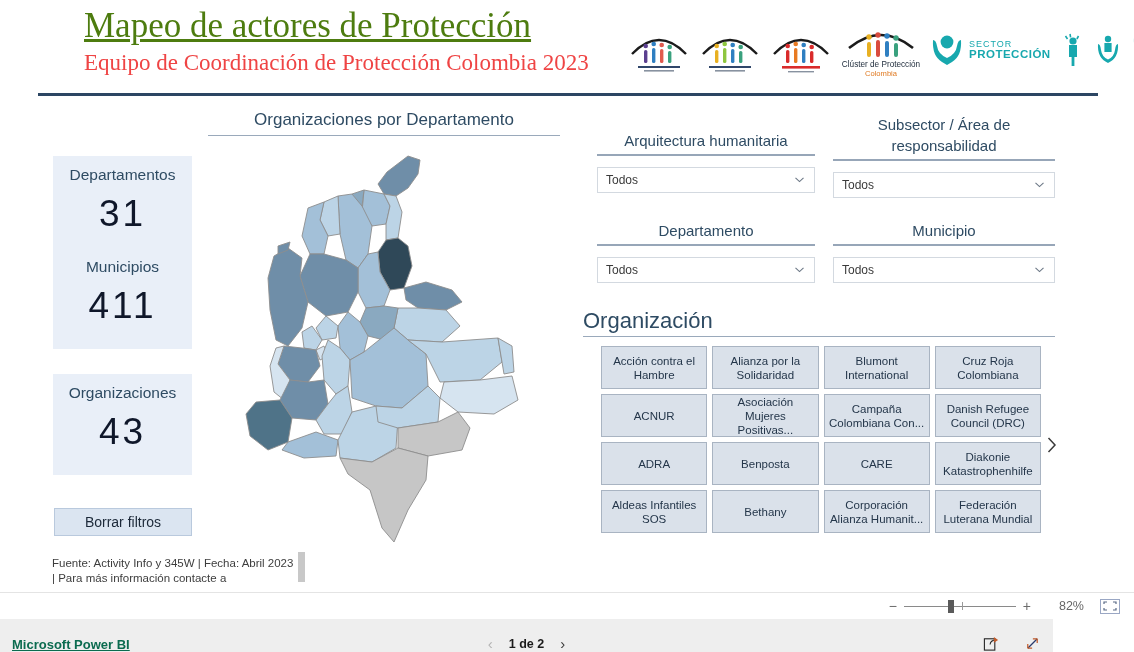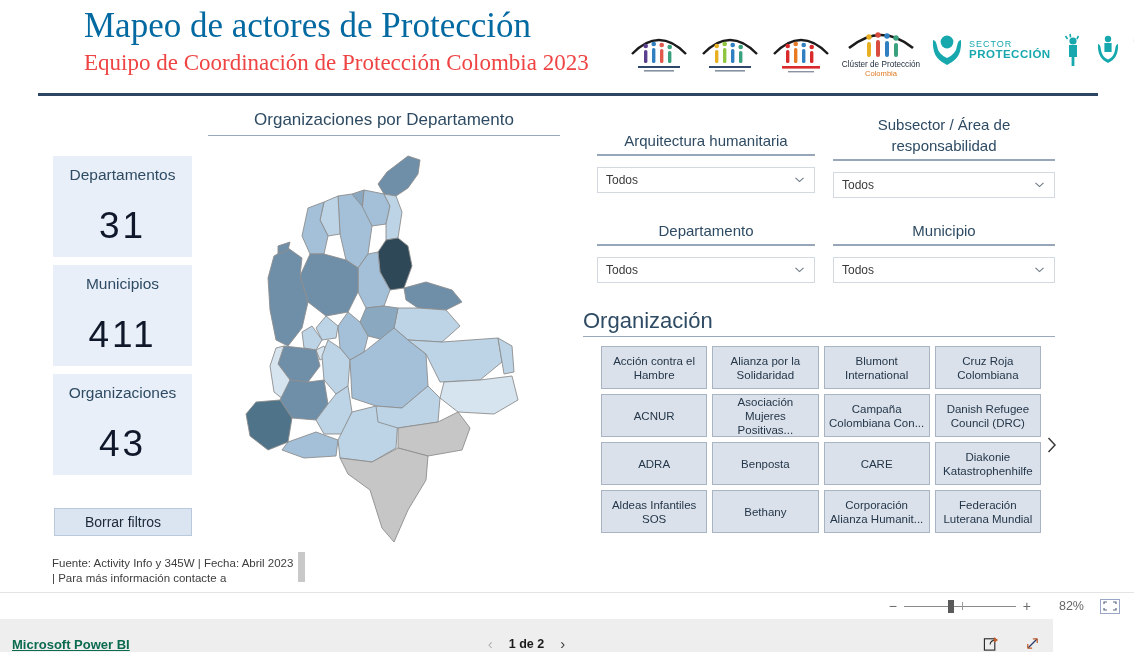--- a/index.html
+++ b/index.html
@@ -9,22 +9,23 @@
     font-family: "Liberation Sans", sans-serif;
     overflow: hidden;
   }
   #root { position: relative; width: 1134px; height: 652px; background: #fff; }
 
   
   .header { position: absolute; left: 0; top: 0; width: 1134px; height: 96px; }
   .title-block { position: absolute; left: 84px; top: 4px; }
   .report-title {
     font-family: "Liberation Serif", serif;
-    font-size: 35px; color: #0369a1; font-weight: 400; line-height: 44px;
+    font-size: 35px; color: #4d7c0f; font-weight: 400; line-height: 44px;
     white-space: nowrap;
+    text-decoration: underline;
   }
   .report-subtitle {
     font-family: "Liberation Serif", serif;
     font-size: 23px; color: #ef4444; font-weight: 400; line-height: 30px;
     white-space: nowrap;
   }
   .header-rule {
     position: absolute; left: 38px; top: 93px; width: 1060px; height: 3px;
     background: #2c4663;
   }
@@ -35,26 +36,26 @@
   .logo-sector { display: flex; align-items: center; gap: 5px; }
   .sector-word { display: flex; flex-direction: column; line-height: 1.0; }
   .sector-word span:first-child { font-size: 9px; letter-spacing: 1px; color: #17a8ae; }
   .sector-word span:last-child { font-size: 11.5px; letter-spacing: .5px; color: #17a8ae; font-weight: bold; }
   .mini-icon { width: 26px; height: 36px; }
 
   
   .kpi-card {
     position: absolute; left: 53px; width: 139px; height: 101px;
     background: #e9eff8; display: flex; flex-direction: column;
-    align-items: center; justify-content: flex-start; padding-top: 9px; gap: 12px;
+    align-items: center; justify-content: flex-start; padding-top: 9px;
   }
   .kpi-label { font-size: 15.5px; color: #2e4b63; line-height: 20px; }
   .kpi-value { font-size: 37px; color: #0f172a; font-weight: 400; letter-spacing: 3px; line-height: 58px; }
   #kpi-dep { top: 156px; }
-  #kpi-mun { top: 265px; align-items: center; }
+  #kpi-mun { top: 248px; align-items: center; }
   #kpi-org { top: 374px; }
 
   .clear-btn {
     position: absolute; left: 54px; top: 508px; width: 138px; height: 28px;
     background: #dbe5f1; border: 1px solid #b9c9dd;
     font-size: 14px; color: #1b2838; cursor: pointer;
     display: flex; align-items: center; justify-content: center;
     font-family: "Liberation Sans", sans-serif;
     text-align: right;
   }

